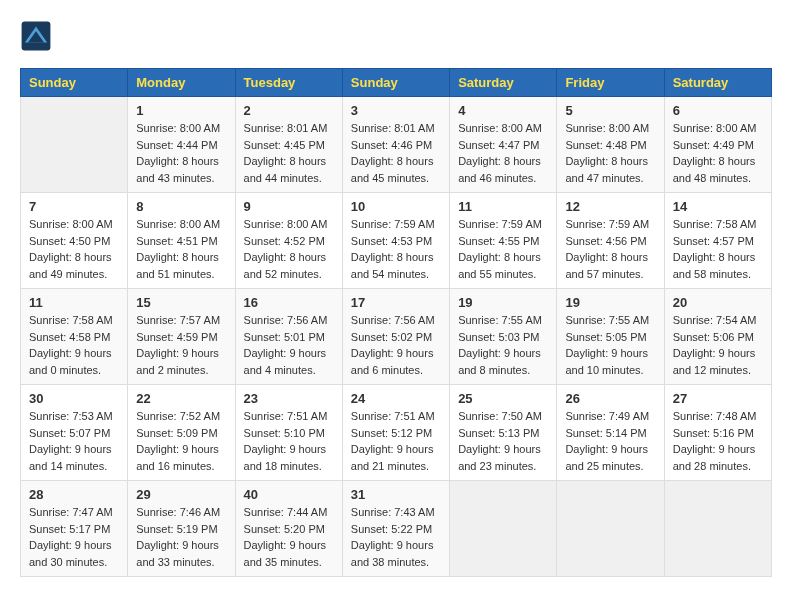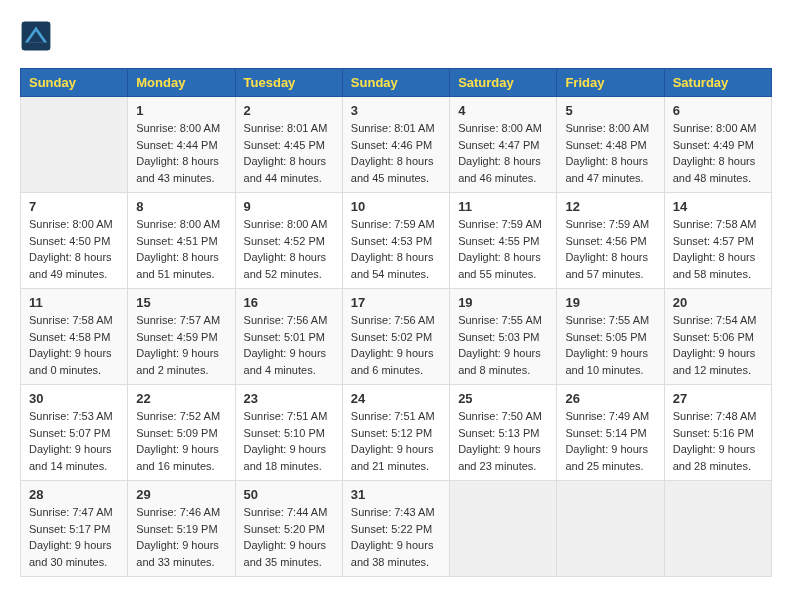--- a/index.html
+++ b/index.html
@@ -240,21 +240,21 @@
       <tr>
         <td>
           <span class="day-number">28</span>
           <div class="day-info">Sunrise: 7:47 AM<br>Sunset: 5:17 PM<br>Daylight: 9 hours<br>and 30 minutes.</div>
         </td>
         <td>
           <span class="day-number">29</span>
           <div class="day-info">Sunrise: 7:46 AM<br>Sunset: 5:19 PM<br>Daylight: 9 hours<br>and 33 minutes.</div>
         </td>
         <td>
-          <span class="day-number">50</span>
+          <span class="day-number">40</span>
           <div class="day-info">Sunrise: 7:44 AM<br>Sunset: 5:20 PM<br>Daylight: 9 hours<br>and 35 minutes.</div>
         </td>
         <td>
           <span class="day-number">31</span>
           <div class="day-info">Sunrise: 7:43 AM<br>Sunset: 5:22 PM<br>Daylight: 9 hours<br>and 38 minutes.</div>
         </td>
         <td class="empty-cell"></td>
         <td class="empty-cell"></td>
         <td class="empty-cell"></td>
       </tr>

